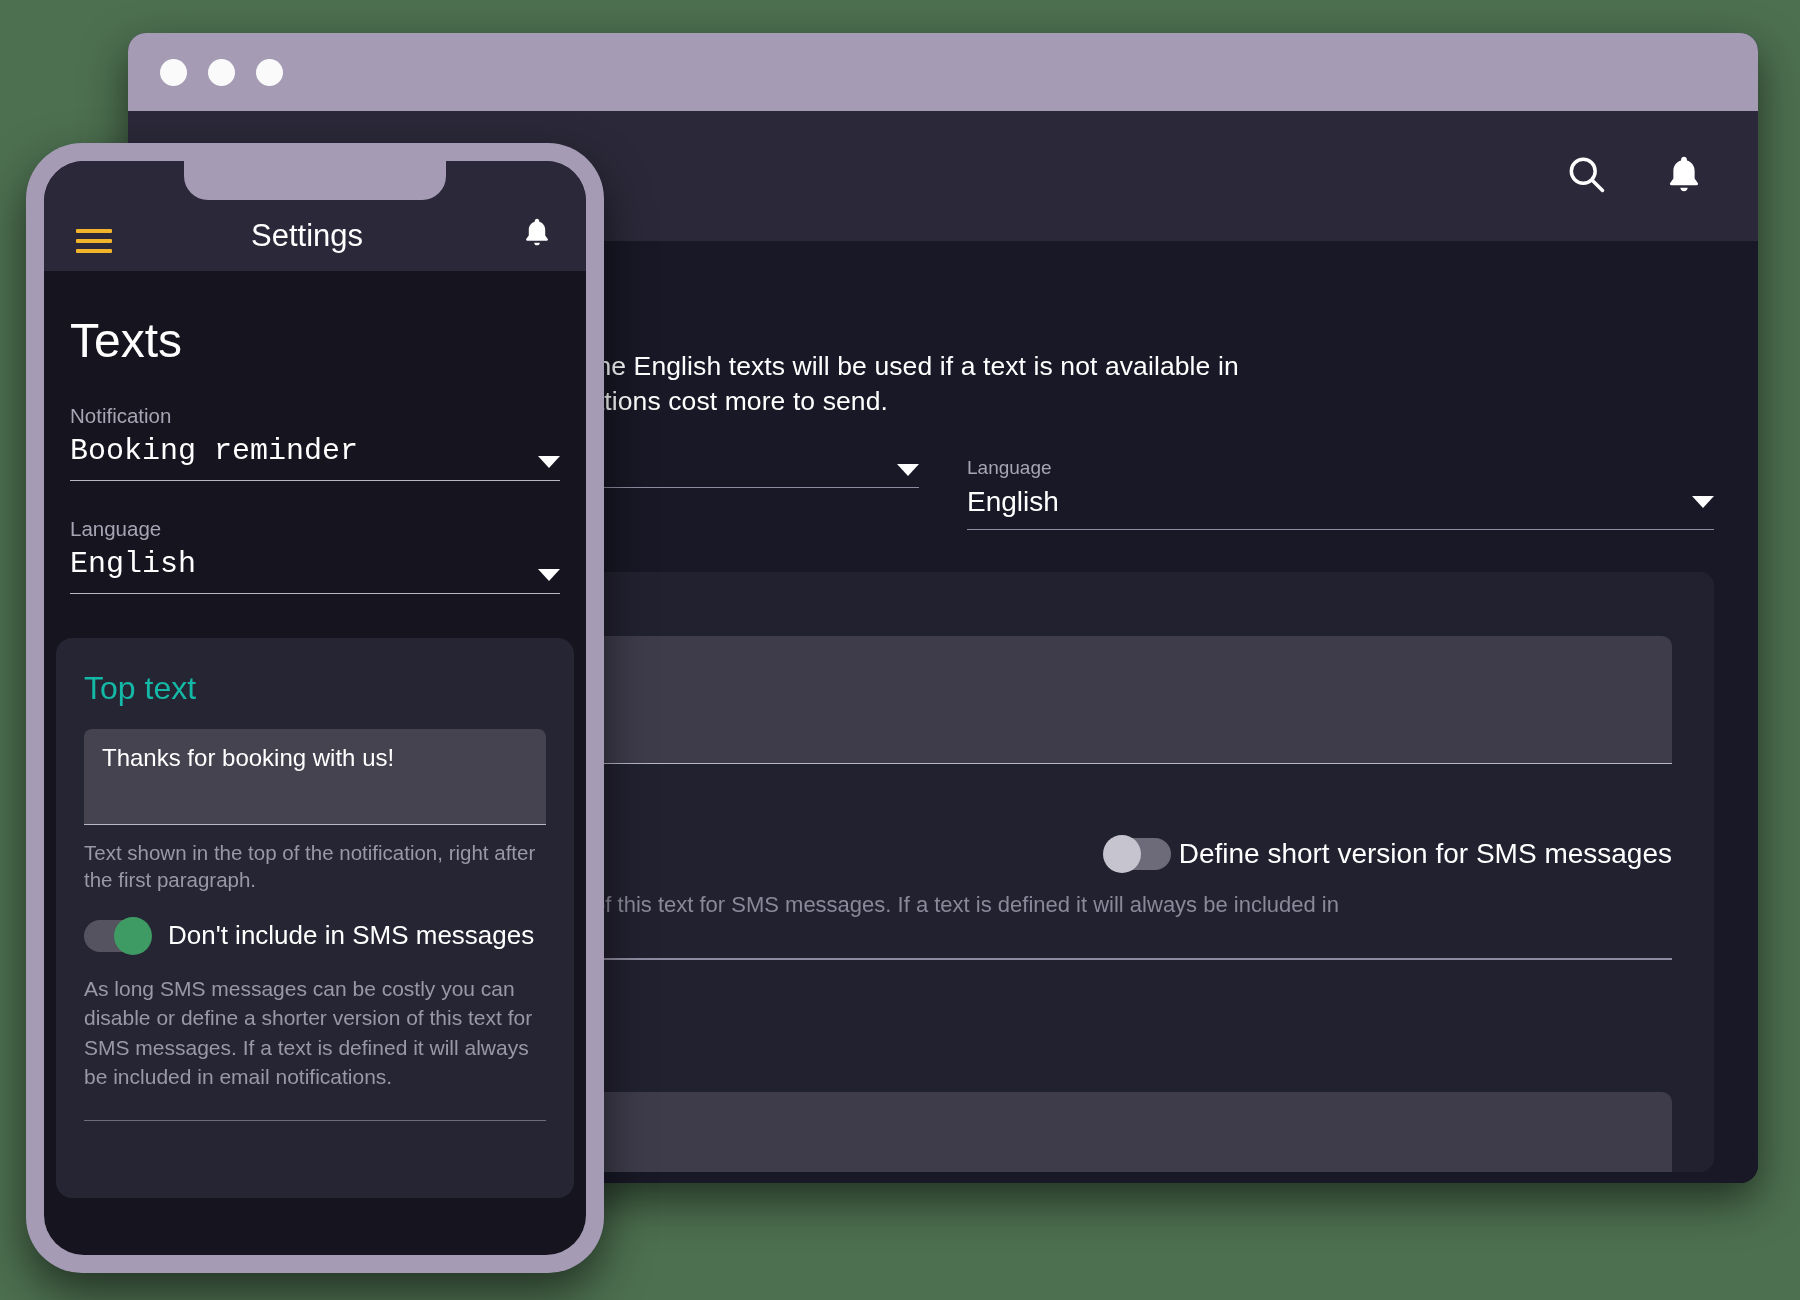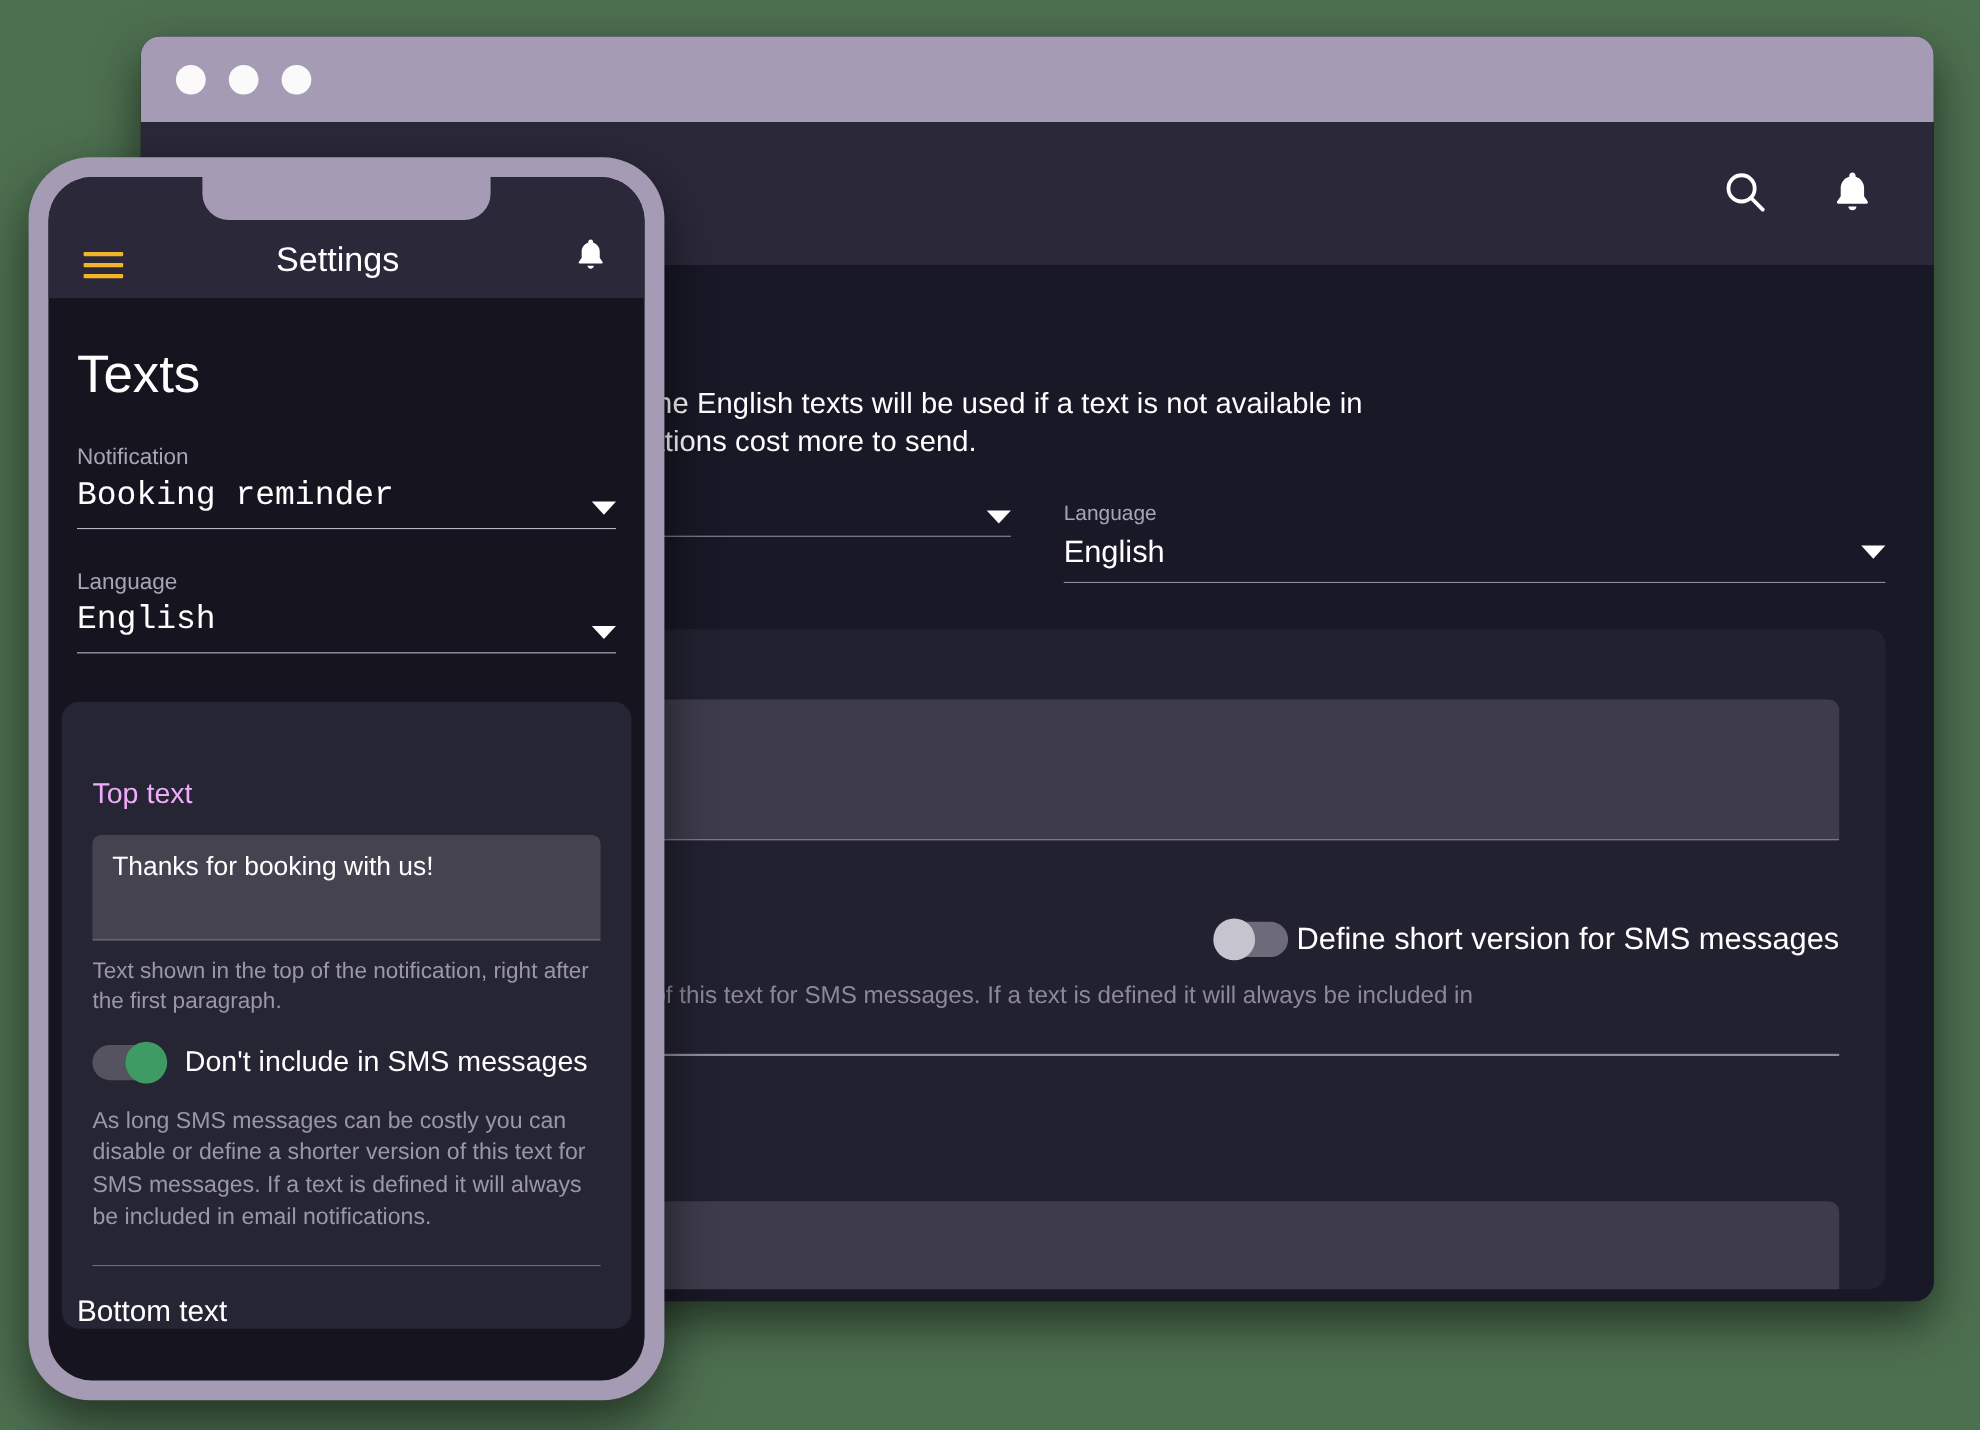--- a/index.html
+++ b/index.html
@@ -230,21 +230,21 @@
   #phone-card {
     margin-top: 44px;
     margin-left: -14px;
     margin-right: -14px;
     background: #26253300;
     background: #262533;
     border-radius: 16px;
     padding: 32px 28px 0 28px;
     min-height: 560px;
   }
-  .p-card-label { color: #f0abfc; font-size: 26px; margin-top: 36px; }
+  .p-card-label { color: #14b8a6; font-size: 32px; }
   .p-textarea {
     margin-top: 22px;
     background: #45434f;
     border-radius: 8px 8px 0 0;
     border-bottom: 1.5px solid #b9b7c6;
     height: 96px;
     padding: 15px 18px;
   }
   .p-textarea-value { color: #ffffff; font-size: 24px; }
   .p-helper {
@@ -409,20 +409,19 @@
               <span class="knob"></span>
             </span>
             <span class="p-toggle-label">Don't include in SMS messages</span>
           </div>
 
 
           <div class="p-helper2">As long SMS messages can be costly you can disable or define a shorter version of this text for SMS messages. If a text is defined it will always be included in email notifications.</div>
 
           <div class="p-divider"></div>
 
-          <div class="p-bottom-label">Bottom text</div>
         </div>
       </div>
 
     </div>
   </div>
 
 </div>
 
 </body></html>

